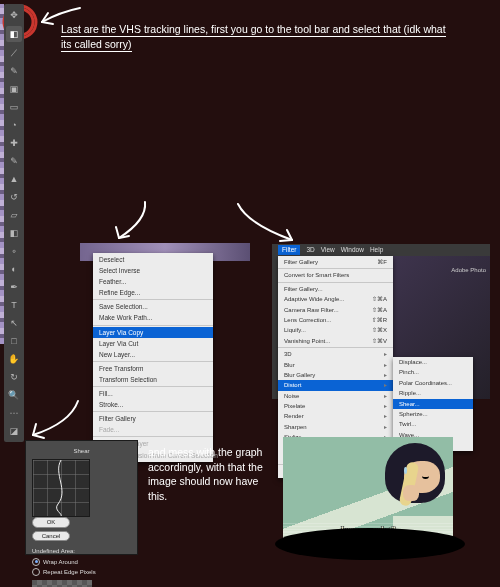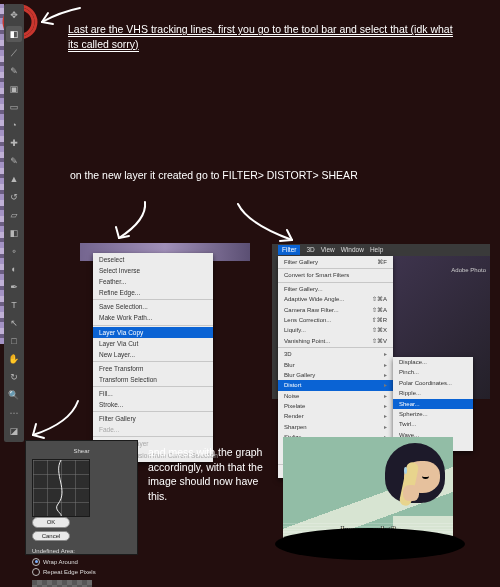--- a/index.html
+++ b/index.html
@@ -109,25 +109,22 @@
       <div class="tool-ico">T</div>
       <div class="tool-ico">↖</div>
       <div class="tool-ico">□</div>
       <div class="tool-ico">✋</div>
       <div class="tool-ico">↻</div>
       <div class="tool-ico">🔍</div>
       <div class="tool-ico">⋯</div>
       <div class="tool-ico">◪</div>
     </div>
 
-  <div class="para" style="left:68px;top:22px;width:392px;text-decoration:underline;">
+  <div class="para" style="left:61px;top:22px;width:392px;">
     <span class="u">Last are the VHS tracking lines, first you go to the tool bar and select that (idk what its called sorry)</span>
-  </div>
-  <div class="para" style="left:70px;top:168px;width:410px;">
-    <span> on the new layer it created go to FILTER&gt; DISTORT&gt; SHEAR</span>
   </div>
 
   <svg class="scribble scribble-white" style="left:95px;top:196px;" width="70" height="55">
     <path d="M50 6 Q52 24 24 42"></path>
     <path d="M24 42 l-3 -11"></path>
     <path d="M24 42 l10 -2"></path>
   </svg>
   <svg class="scribble scribble-white" style="left:228px;top:198px;" width="90" height="55">
     <path d="M10 6 Q20 26 64 42"></path>
     <path d="M64 42 l-12 1"></path>

